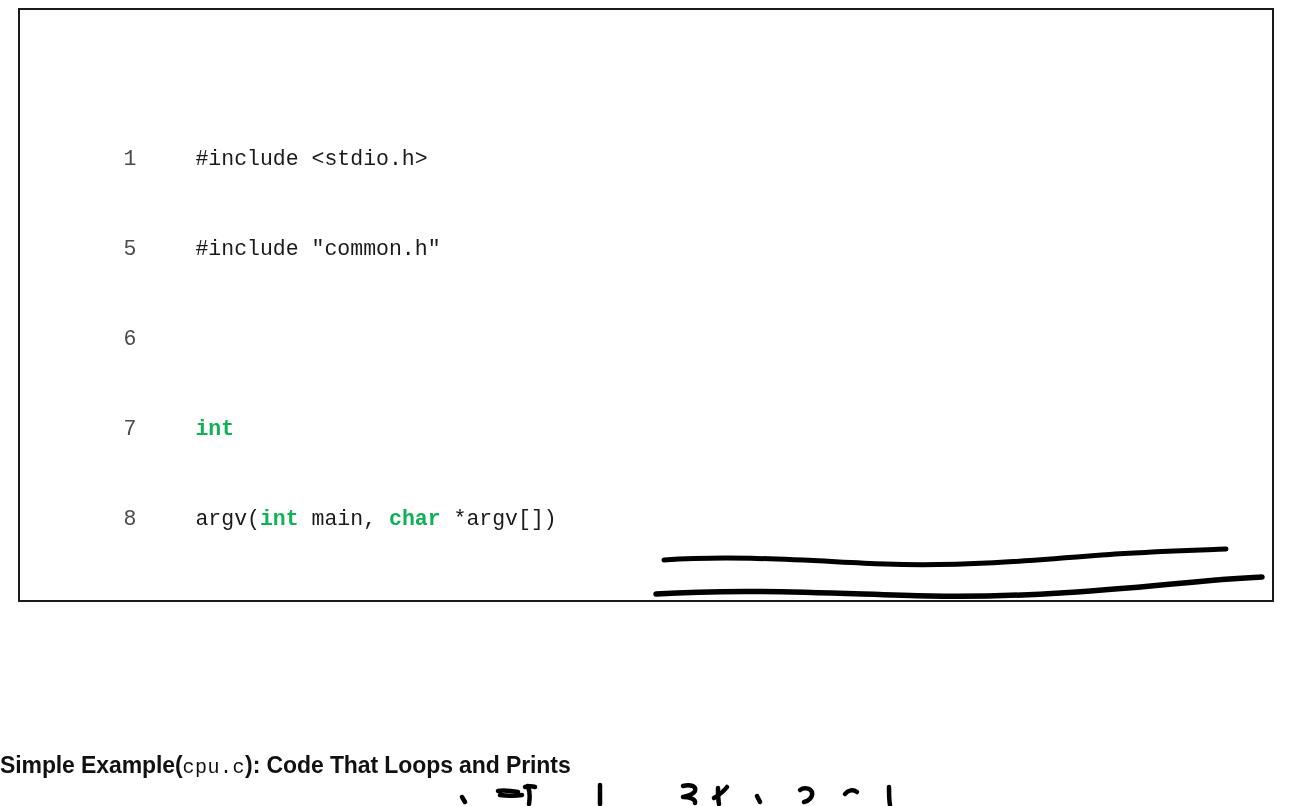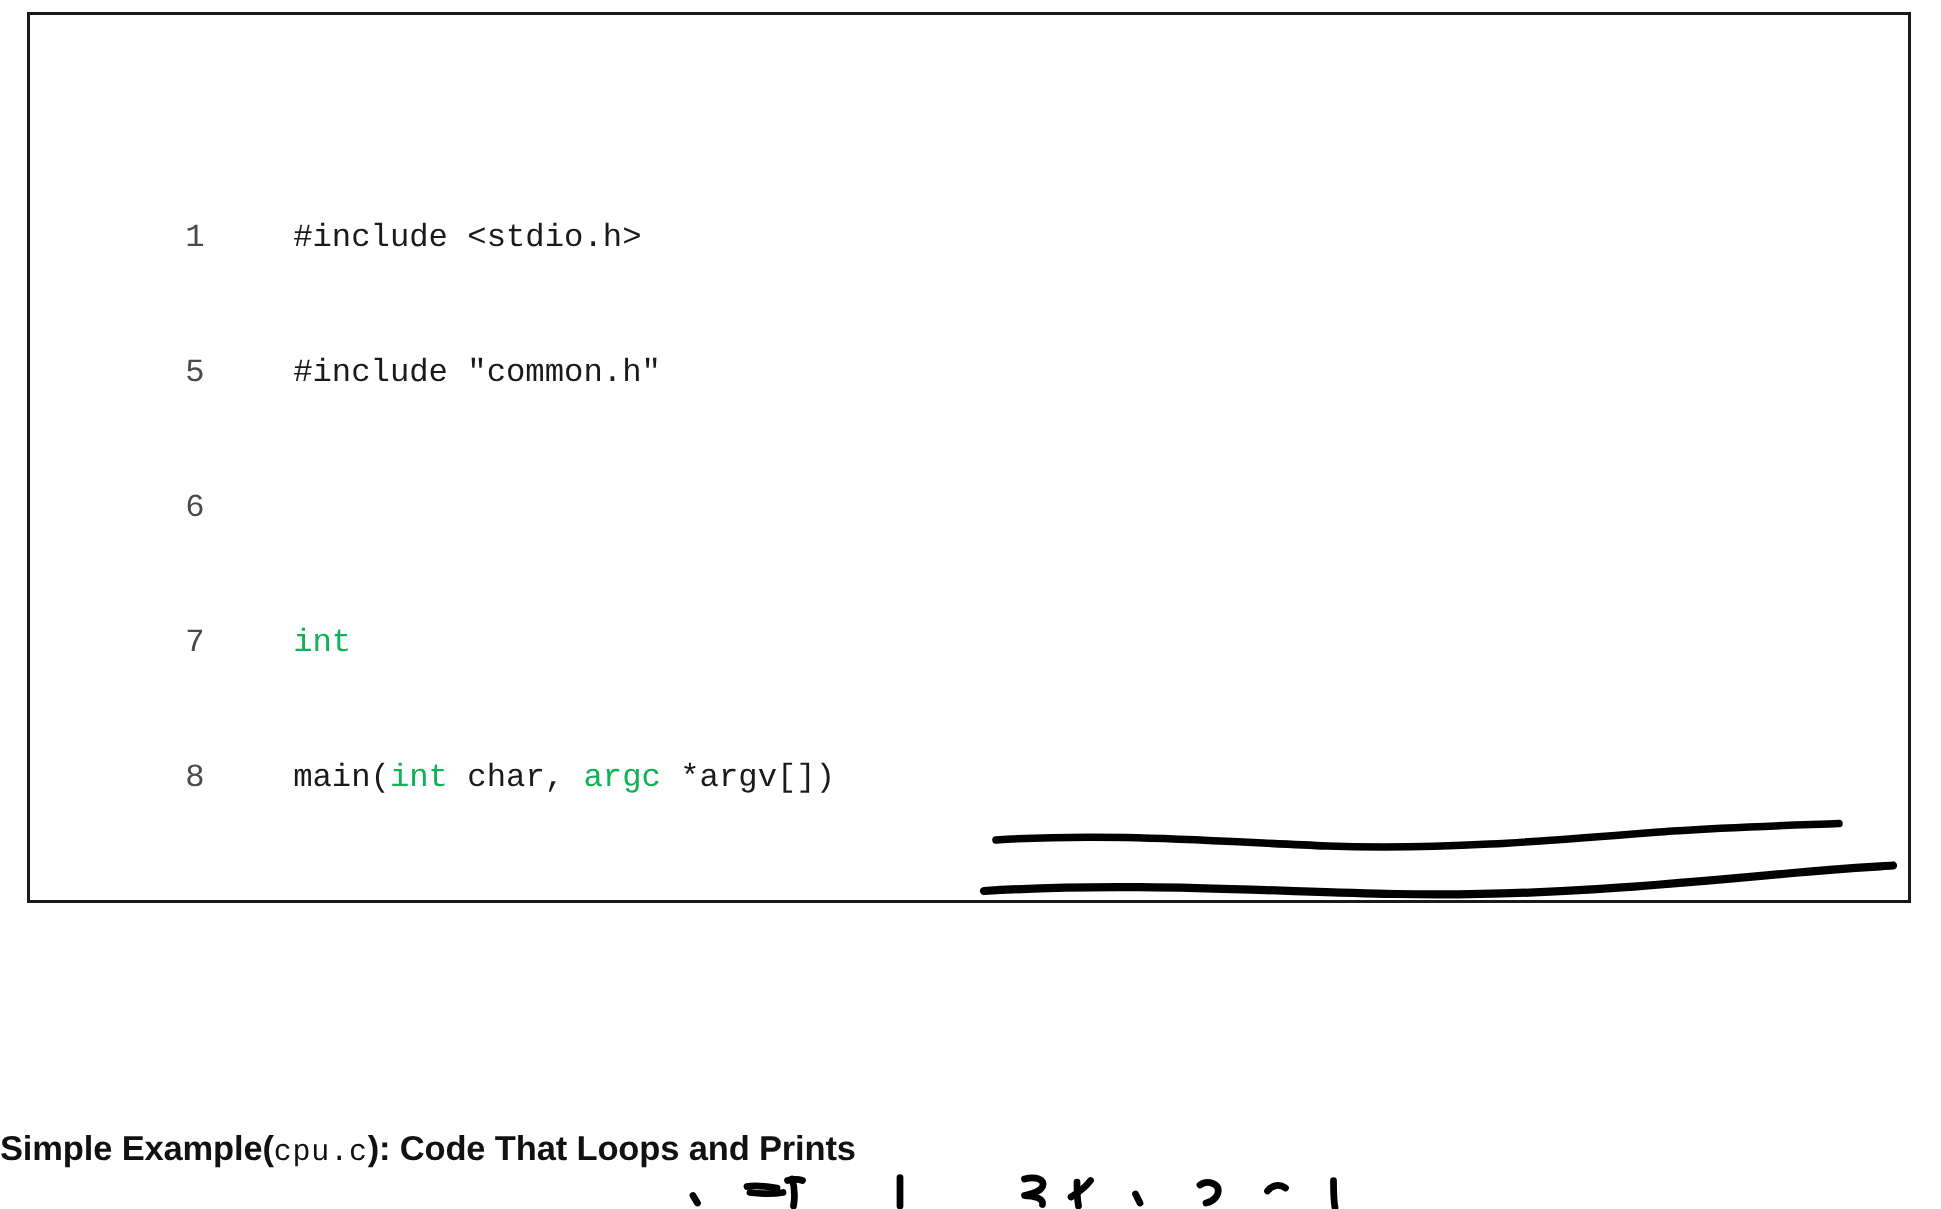--- a/index.html
+++ b/index.html
@@ -54,21 +54,21 @@
     color: #4a4a4a;
     text-align: left;
   }
 
   .line-code {
     display: inline-block;
     white-space: pre;
   }
 
   
-  .tok-type    { color: #0fb255; }   
+  .tok-type    { color: #0fb255; font-weight: bold; }   
   .tok-plain   { color: #1a1a1a; }
 
   
   .ink-stroke {
     position: absolute;
     pointer-events: none;
   }
 
   
   #caption {
@@ -114,21 +114,21 @@
     <div class="code-row">
       <span class="line-no">5</span><span class="line-code"><span class="tok-plain">#include "common.h"</span></span>
     </div>
     <div class="code-row">
       <span class="line-no">6</span><span class="line-code"><span class="tok-plain"></span></span>
     </div>
     <div class="code-row">
       <span class="line-no">7</span><span class="line-code"><span class="tok-type">int</span></span>
     </div>
     <div class="code-row">
-      <span class="line-no">8</span><span class="line-code"><span class="tok-plain">main(</span><span class="tok-type">int</span><span class="tok-plain"> char, </span><span class="tok-type">argc</span><span class="tok-plain"> *argv[])</span></span>
+      <span class="line-no">8</span><span class="line-code"><span class="tok-plain">argv(</span><span class="tok-type">int</span><span class="tok-plain"> main, </span><span class="tok-type">char</span><span class="tok-plain"> *argv[])</span></span>
     </div>
     
     
     
     
     
     
     
     
     

